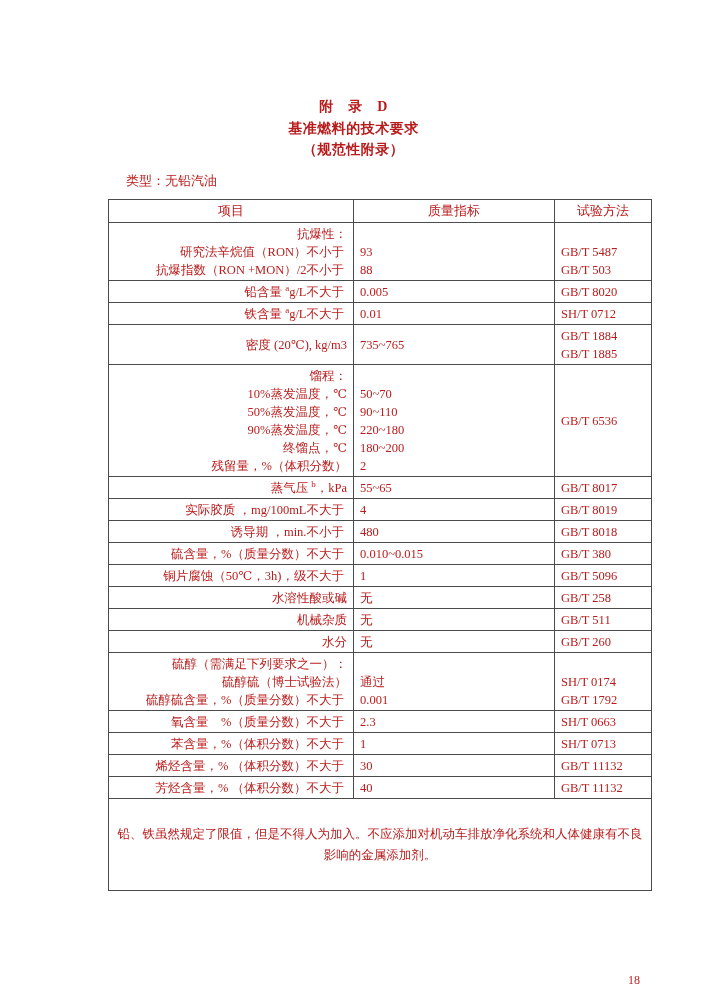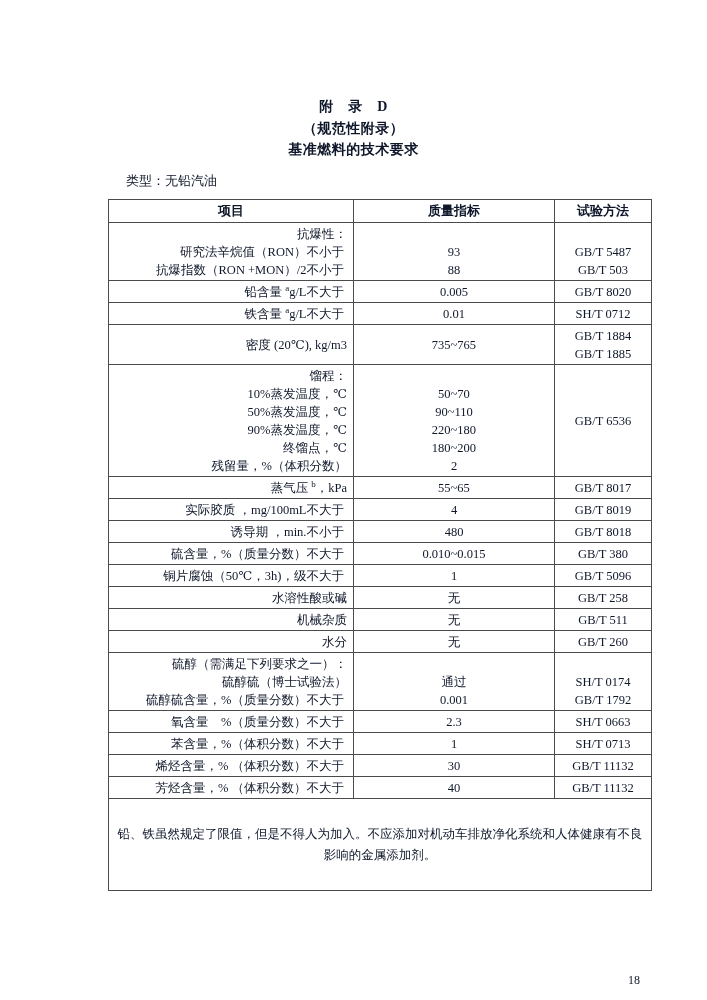--- a/index.html
+++ b/index.html
@@ -1,59 +1,59 @@
 <!DOCTYPE html>
 <html><head>
 <meta charset="utf-8">
 <style>
   html,body { margin:0; padding:0; background:#ffffff; }
   .page {
     position:relative; width:707px; height:1000px; background:#ffffff;
-    font-family:"Liberation Serif","DejaVu Serif",serif; color:#0f172a;
+    font-family:"Liberation Serif","DejaVu Serif",serif; color:#b91c1c;
     overflow:hidden;
   }
   .title-block {
     position:absolute; top:96px; left:0; width:100%;
     text-align:center; font-weight:bold; font-size:14px; line-height:21.5px;
     letter-spacing:0.5px;
   }
   .type-line { position:absolute; top:172px; left:110px; font-size:13px;margin-left:16px; }
   table.spec {
     position:absolute; left:108px; top:199px; width:504px;
     border-collapse:collapse; table-layout:fixed; font-size:12.5px;
   }
   table.spec th, table.spec td {
     border:1px solid #4b4b4b; padding:1.5px 6px; vertical-align:middle;
   }
   th.c1 { width:232px; }
   th.c2 { width:188px; }
   th.c3 { width:84px; }
-  table.spec th { font-weight:bold; font-size:13px; height:19px; text-align:center; }
+  table.spec th { font-weight:normal; font-size:13px; height:19px; text-align:center; }
   td.c-item { padding-left:7px; padding-right:6px; text-align:left; }
-  td.c-val, td.c-med { text-align:center; }
+  td.c-val, td.c-med { text-align:left; }
   .ln { height:18px; line-height:18px; white-space:nowrap; }
   .iln { display:flex; justify-content:flex-end; align-items:baseline; }
   .itxt {}
   .qual { padding-right:3px; }
   sup { font-size:9px; line-height:0; }
   td.footnote {
     height:88px; vertical-align:top; text-align:center;
     padding:4px 8px; font-size:12.5px; line-height:21px; white-space:normal;
   }
   .pageno { position:absolute; left:628px; top:929px; font-size:12px;margin-top:44px; }
 </style>
 </head>
 <body>
 
 <div class="page">
 
   <div class="title-block">
     <div>附　录　D</div>
+    <div>基准燃料的技术要求</div>
     <div>（规范性附录）</div>
-    <div>基准燃料的技术要求</div>
   </div>
 
   <div class="type-line">类型：无铅汽油</div>
 
   <table class="spec">
     <thead>
       <tr>
         <th class="c1">项目</th>
         <th class="c2">质量指标</th>
         <th class="c3">试验方法</th>

